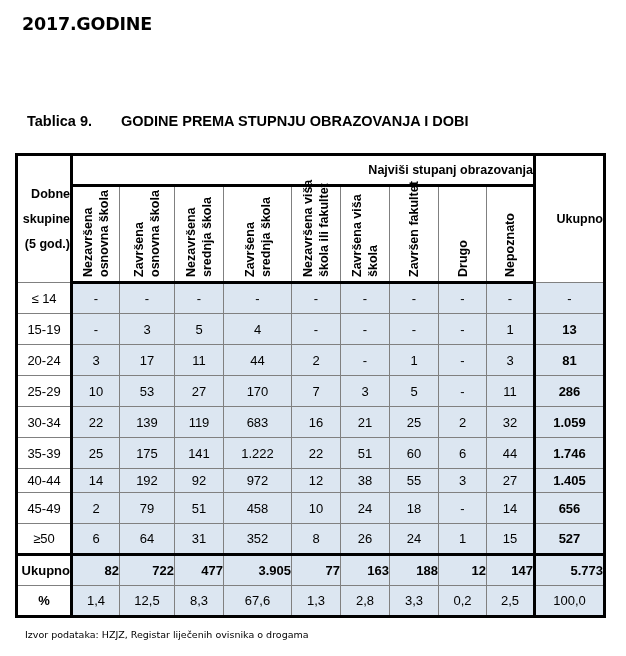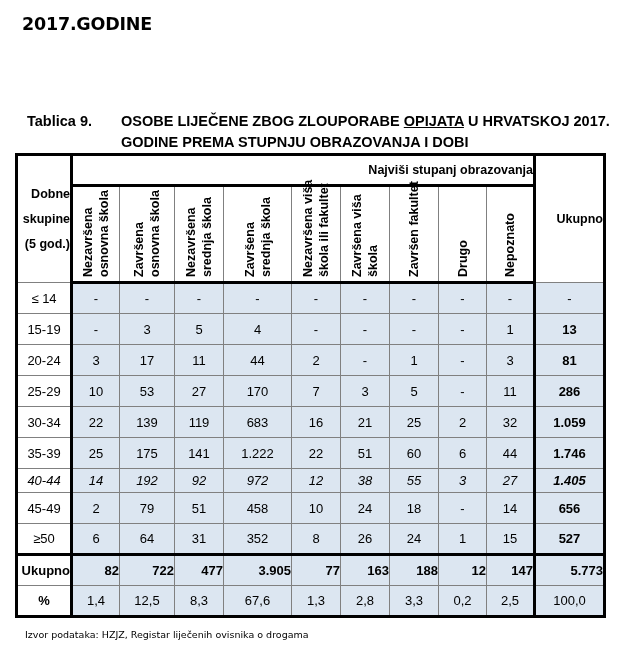--- a/index.html
+++ b/index.html
@@ -28,21 +28,20 @@
 </head>
 <body>
 
 <div class="main-title">
   <div>2017.GODINE</div>
 </div>
 
 <div class="table-caption">
   <span class="caption-label">Tablica 9.</span>
   <div class="caption-text">
-    <div><span>OSOBE LIJEČENE ZBOG ZLOUPORABE </span><u>OPIJATA</u><span> U HRVATSKOJ 2017.</span></div>
     <div>GODINE PREMA STUPNJU OBRAZOVANJA I DOBI</div>
   </div>
 </div>
 
 <table class="tbl" id="tbl">
   <colgroup>
     <col style="width:55px">
       <col style="width:48px">
       <col style="width:55px">
       <col style="width:49px">
@@ -208,21 +207,21 @@
         <td class="cell">175</td>
         <td class="cell">141</td>
         <td class="cell">1.222</td>
         <td class="cell">22</td>
         <td class="cell">51</td>
         <td class="cell">60</td>
         <td class="cell">6</td>
         <td class="cell">44</td>
         <td class="cell thick-l thick-r tot">1.746</td>
       </tr>
-      <tr style="height: 24px; font-style: italic;">
+      <tr style="height: 24px;">
         <td class="age thick-l thick-r">40-44</td>
         <td class="cell">14</td>
         <td class="cell">192</td>
         <td class="cell">92</td>
         <td class="cell">972</td>
         <td class="cell">12</td>
         <td class="cell">38</td>
         <td class="cell">55</td>
         <td class="cell">3</td>
         <td class="cell">27</td>

